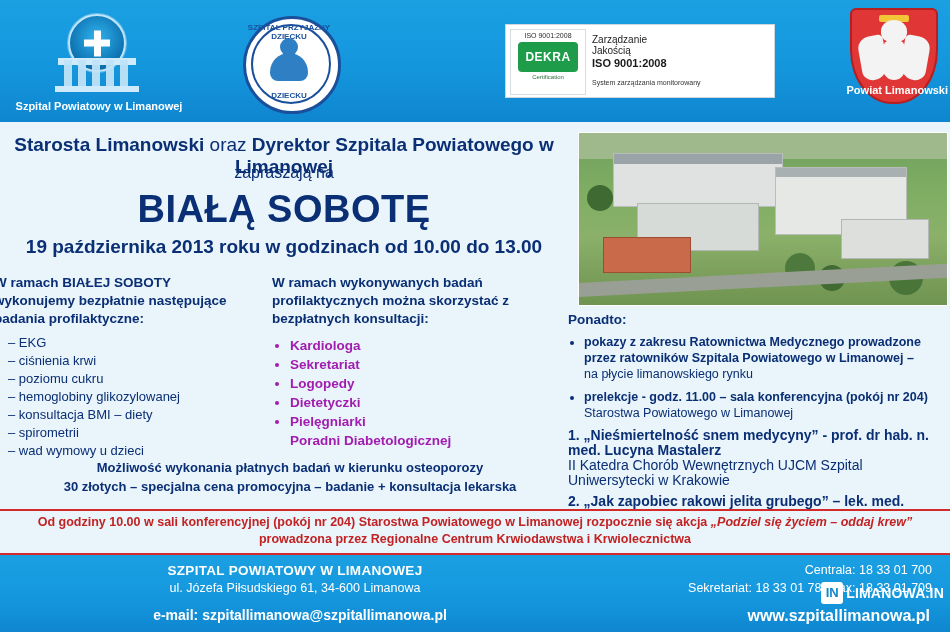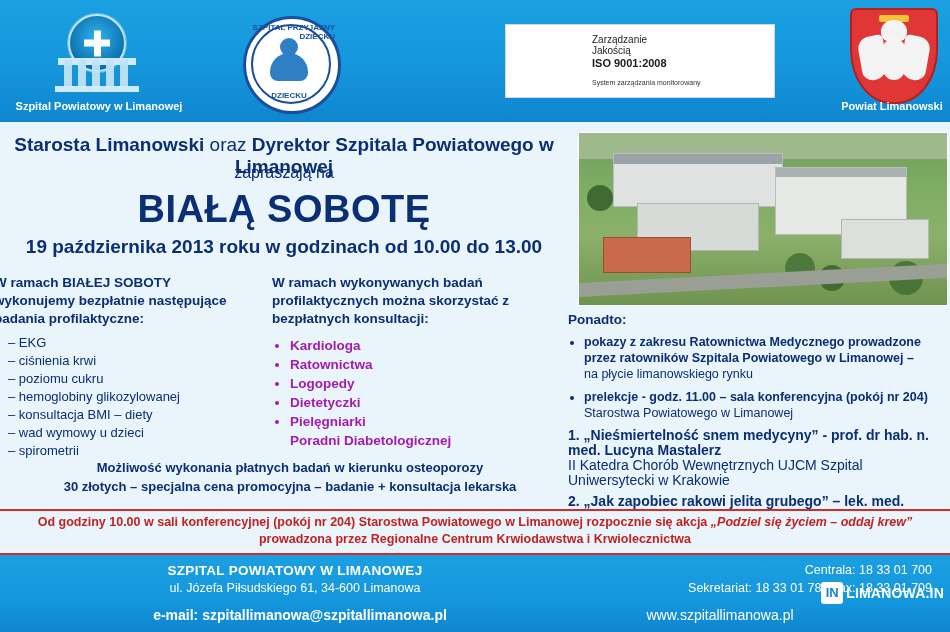--- a/index.html
+++ b/index.html
@@ -72,21 +72,21 @@
   }
   .logo-friendly .fig .head{
     position:absolute;left:12px;top:0;width:18px;height:18px;border-radius:50%;
     background:#2f7fc4;
   }
   .logo-friendly .fig .body{
     position:absolute;left:2px;top:15px;width:38px;height:28px;border-radius:19px 19px 8px 8px;
     background:#2f7fc4;
   }
   .logo-friendly .lbl-top{
-    position:absolute;left:0;top:7px;width:92px;text-align:right;font-size:8px;color:#1a4f9c;font-weight:bold;
+    position:absolute;left:0;top:7px;width:92px;text-align:center;font-size:8px;color:#1a4f9c;font-weight:bold;
   }
   .logo-friendly .lbl-bot{
     position:absolute;left:0;bottom:8px;width:92px;text-align:center;font-size:8px;color:#1a4f9c;font-weight:bold;
   }
 
   .logo-dekra{
     position:absolute;left:505px;top:24px;width:268px;height:72px;
     background:#ffffff;border:1px solid #cfd6dd;
   }
   .dekra-left{
@@ -123,21 +123,21 @@
   .eagle-wing-l,.eagle-wing-r{
     position:absolute;top:26px;width:26px;height:44px;background:#f3f3f3;
   }
   .eagle-wing-l{left:8px;border-radius:16px 6px 20px 14px;transform:rotate(-10deg);}
   .eagle-wing-r{right:8px;border-radius:6px 16px 14px 20px;transform:rotate(10deg);}
   .eagle-body{
     position:absolute;left:50%;top:30px;transform:translateX(-50%);
     width:22px;height:40px;background:#f3f3f3;border-radius:10px 10px 14px 14px;
   }
   .logo-powiat .caption{
-    position:absolute;left:0;bottom:6px;width:112px;text-align:center;
+    position:absolute;left:0;bottom:22px;width:112px;text-align:right;
     font-size:11px;color:#ffffff;font-weight:bold;
   }
 
   
   .body-area{
     position:absolute;left:0;top:122px;width:950px;height:387px;
     background:#e9f4fb;
   }
 
   .line1{
@@ -226,22 +226,22 @@
   .f-left .n1{font-size:13.5px;font-weight:bold;letter-spacing:.3px;}
   .f-left .n2{font-size:12.5px;margin-top:3px;}
   .f-right{position:absolute;right:18px;top:8px;width:390px;text-align:right;color:#ffffff;}
   .f-right .n1{font-size:12.5px;}
   .f-right .n2{font-size:12.5px;margin-top:4px;}
   .f-mail{
     position:absolute;left:40px;top:52px;width:520px;text-align:center;
     color:#ffffff;font-size:14px;font-weight:bold;
   }
   .f-web{
-    position:absolute;right:20px;top:52px;width:420px;text-align:center;
-    color:#ffffff;font-size:14px;font-weight:normal;
+    position:absolute;right:20px;top:52px;width:420px;text-align:right;
+    color:#ffffff;font-size:16px;font-weight:bold;
   }
   .watermark{
     position:absolute;right:6px;bottom:28px;height:22px;
     display:flex;align-items:center;
   }
   .watermark .inbox{
     width:22px;height:22px;background:#ffffff;color:#0f86cf;
     font-size:13px;font-weight:bold;text-align:center;line-height:22px;
     border-radius:3px;
   }
@@ -277,20 +277,25 @@
       <div class="ring2"></div>
       <div class="fig">
         <div class="head"></div>
         <div class="body"></div>
       </div>
       <div class="lbl-top">SZPITAL PRZYJAZNY DZIECKU</div>
       <div class="lbl-bot">DZIECKU</div>
     </div>
 
     <div class="logo-dekra">
+      <div class="dekra-left">
+        <div class="iso">ISO 9001:2008</div>
+        <div class="mark">DEKRA</div>
+        <div class="sub">Certification</div>
+      </div>
       <div class="dekra-right">
         <div class="l1">Zarządzanie</div>
         <div class="l1">Jakością</div>
         <div class="l2">ISO 9001:2008</div>
         <div class="l3">System zarządzania monitorowany</div>
       </div>
     </div>
 
     <div class="logo-powiat">
       <div class="shield">
@@ -329,30 +334,30 @@
     </div>
 
     <div class="colA">
       <div class="h">W ramach BIAŁEJ SOBOTY wykonujemy bezpłatnie następujące badania profilaktyczne:</div>
       <ul>
         <li>– EKG</li>
         <li>– ciśnienia krwi</li>
         <li>– poziomu cukru</li>
         <li>– hemoglobiny glikozylowanej</li>
         <li>– konsultacja BMI – diety</li>
+        <li>– spirometrii</li>
         <li>– wad wymowy u dzieci</li>
-        <li>– spirometrii</li>
       </ul>
     </div>
 
     <div class="colB">
       <div class="h">W ramach wykonywanych badań profilaktycznych można skorzystać z bezpłatnych konsultacji:</div>
       <ul>
         <li>Kardiologa</li>
-        <li>Ratownictwa</li>
+        <li>Sekretariat</li>
         <li>Logopedy</li>
         <li>Dietetyczki</li>
         <li>
           <span>Pielęgniarki</span>
           <span class="sub">Poradni Diabetologicznej</span>
         </li>
       </ul>
     </div>
 
     <div class="promo">

